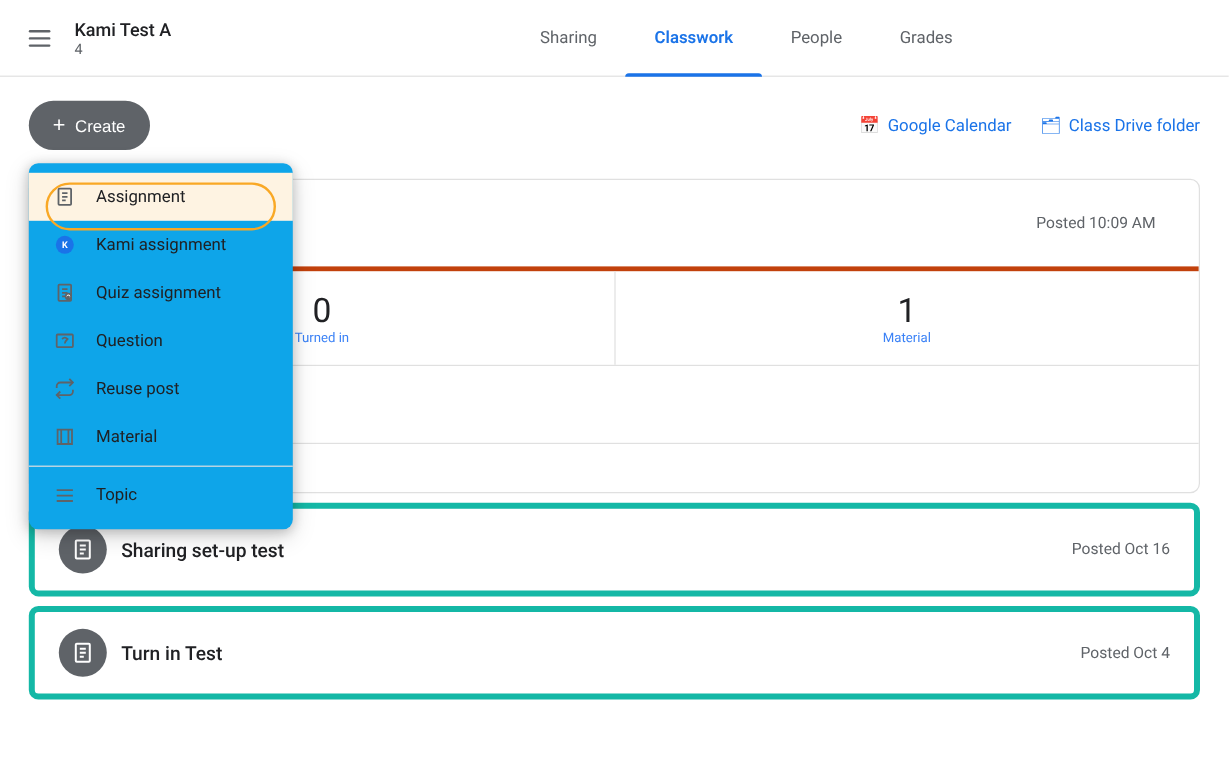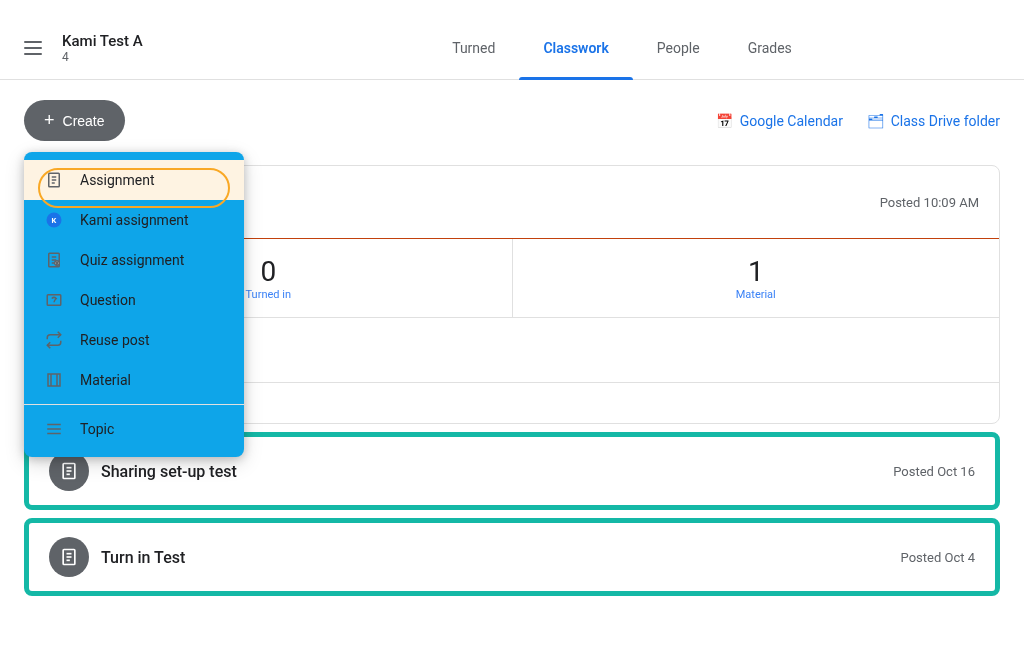--- a/index.html
+++ b/index.html
@@ -6,21 +6,20 @@
     body { font-family: 'Google Sans', Roboto, Arial, sans-serif; background: #fff; color: #202124; font-size: 14px; overflow: hidden; width: 1024px; height: 650px; }
 
     
     .header {
       display: flex;
       align-items: center;
       height: 64px;
       border-bottom: 1px solid #e0e0e0;
       padding: 0 16px;
       position: relative;
-      margin-top: 16px;
     }
     .header-left {
       display: flex;
       align-items: center;
       gap: 12px;
       min-width: 220px;
     }
     .hamburger {
       cursor: pointer;
       display: flex;
@@ -178,22 +177,22 @@
     .assignment-card {
       border: 1px solid #e0e0e0;
       border-radius: 8px;
       margin-bottom: 8px;
       overflow: hidden;
     }
     .assignment-header {
       display: flex;
       align-items: center;
       justify-content: space-between;
-      padding: 16px 20px;
-      border-bottom: 1px solid #c2410c;
+      padding: 16px 36px;
+      border-bottom: 4px solid #c2410c;
     }
     .assignment-header-left {
       display: flex;
       align-items: center;
       gap: 12px;
     }
     .assignment-icon-circle {
       width: 40px;
       height: 40px;
       border-radius: 50%;
@@ -292,21 +291,21 @@
         <span></span>
         <span></span>
     </div>
     <div>
       <div class="app-title">Kami Test A</div>
       <div class="app-subtitle">4</div>
     </div>
   </div>
 
   <nav class="header-nav">
-    <a class="nav-item">Turned</a>
+    <a class="nav-item">Sharing</a>
     <a class="nav-item active">Classwork</a>
     <a class="nav-item">People</a>
     <a class="nav-item">Grades</a>
   </nav>
 </div>
 
 <div class="main">
 
   <div class="toolbar">
     <button class="create-btn">

